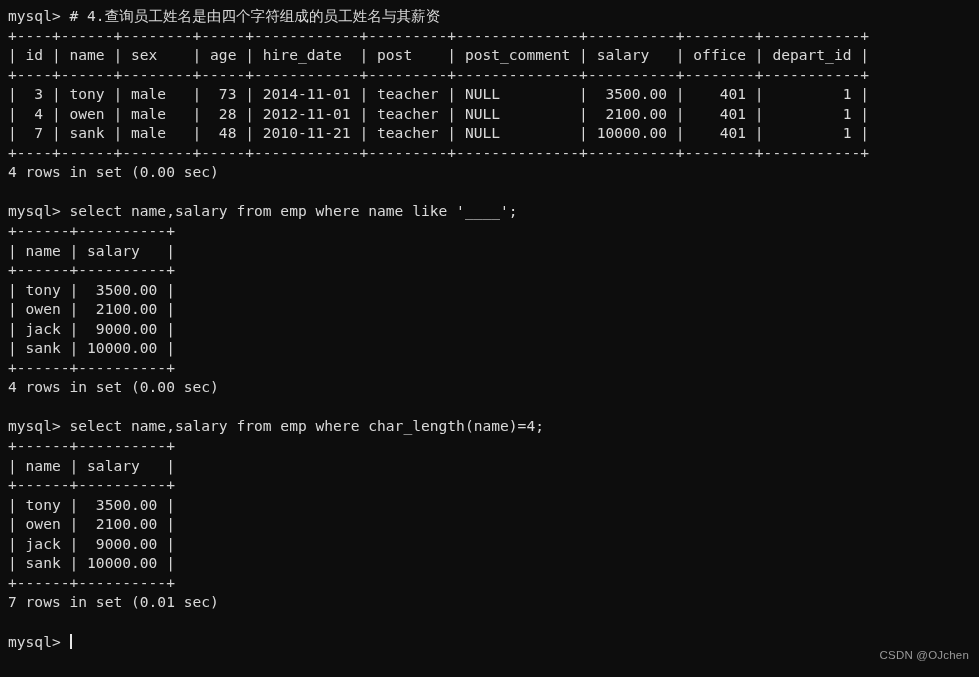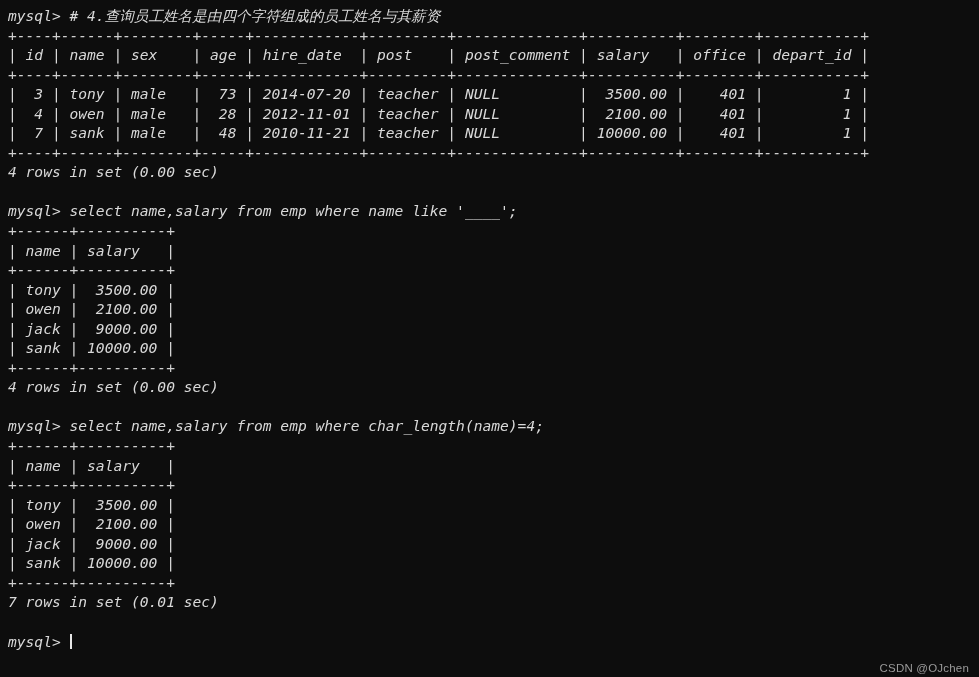--- a/index.html
+++ b/index.html
@@ -19,21 +19,20 @@
   }
   .term-line {
     font-family: "DejaVu Sans Mono", "Liberation Mono", monospace;
     font-size: 14.6px;
     line-height: 19.55px;
     height: 19.55px;
     color: #d9d9d9;
     white-space: pre;
     letter-spacing: 0px;
     font-weight: 400;
-    font-style: italic;
   }
   .term-line.blank {
     color: transparent;
   }
   .rule {
     color: #cfcfcf;
   }
   .prompt-line {
     display: block;
     position: relative;
@@ -42,38 +41,38 @@
     display: inline-block;
     width: 2px;
     height: 15px;
     background: #e6e6e6;
     vertical-align: -2px;
     margin-left: 0px;
   }
   #watermark {
     position: absolute;
     right: 10px;
-    bottom: 3px;
+    bottom: 16px;
     font-family: "Liberation Sans", sans-serif;
     font-size: 11.5px;
     color: #9a9a9a;
     letter-spacing: 0.2px;
     user-select: none;
   }
 </style>
 </head>
 <body>
 
 <div id="terminal">
   <div id="term-output">
       <div class="term-line">mysql&gt; # 4.查询员工姓名是由四个字符组成的员工姓名与其薪资</div>
       <div class="term-line rule">+----+------+--------+-----+------------+---------+--------------+----------+--------+-----------+</div>
       <div class="term-line">| id | name | sex    | age | hire_date  | post    | post_comment | salary   | office | depart_id |</div>
       <div class="term-line rule">+----+------+--------+-----+------------+---------+--------------+----------+--------+-----------+</div>
-      <div class="term-line">|  3 | tony | male   |  73 | 2014-07-20 | teacher | NULL         |  3500.00 |    401 |         1 |</div>
+      <div class="term-line">|  3 | tony | male   |  73 | 2014-11-01 | teacher | NULL         |  3500.00 |    401 |         1 |</div>
       <div class="term-line">|  4 | owen | male   |  28 | 2012-11-01 | teacher | NULL         |  2100.00 |    401 |         1 |</div>
       <div class="term-line">|  7 | sank | male   |  48 | 2010-11-21 | teacher | NULL         | 10000.00 |    401 |         1 |</div>
       <div class="term-line rule">+----+------+--------+-----+------------+---------+--------------+----------+--------+-----------+</div>
       <div class="term-line">4 rows in set (0.00 sec)</div>
       <div class="term-line blank"></div>
       <div class="term-line">mysql&gt; select name,salary from emp where name like '____';</div>
       <div class="term-line rule">+------+----------+</div>
       <div class="term-line">| name | salary   |</div>
       <div class="term-line rule">+------+----------+</div>
       <div class="term-line">| tony |  3500.00 |</div>

